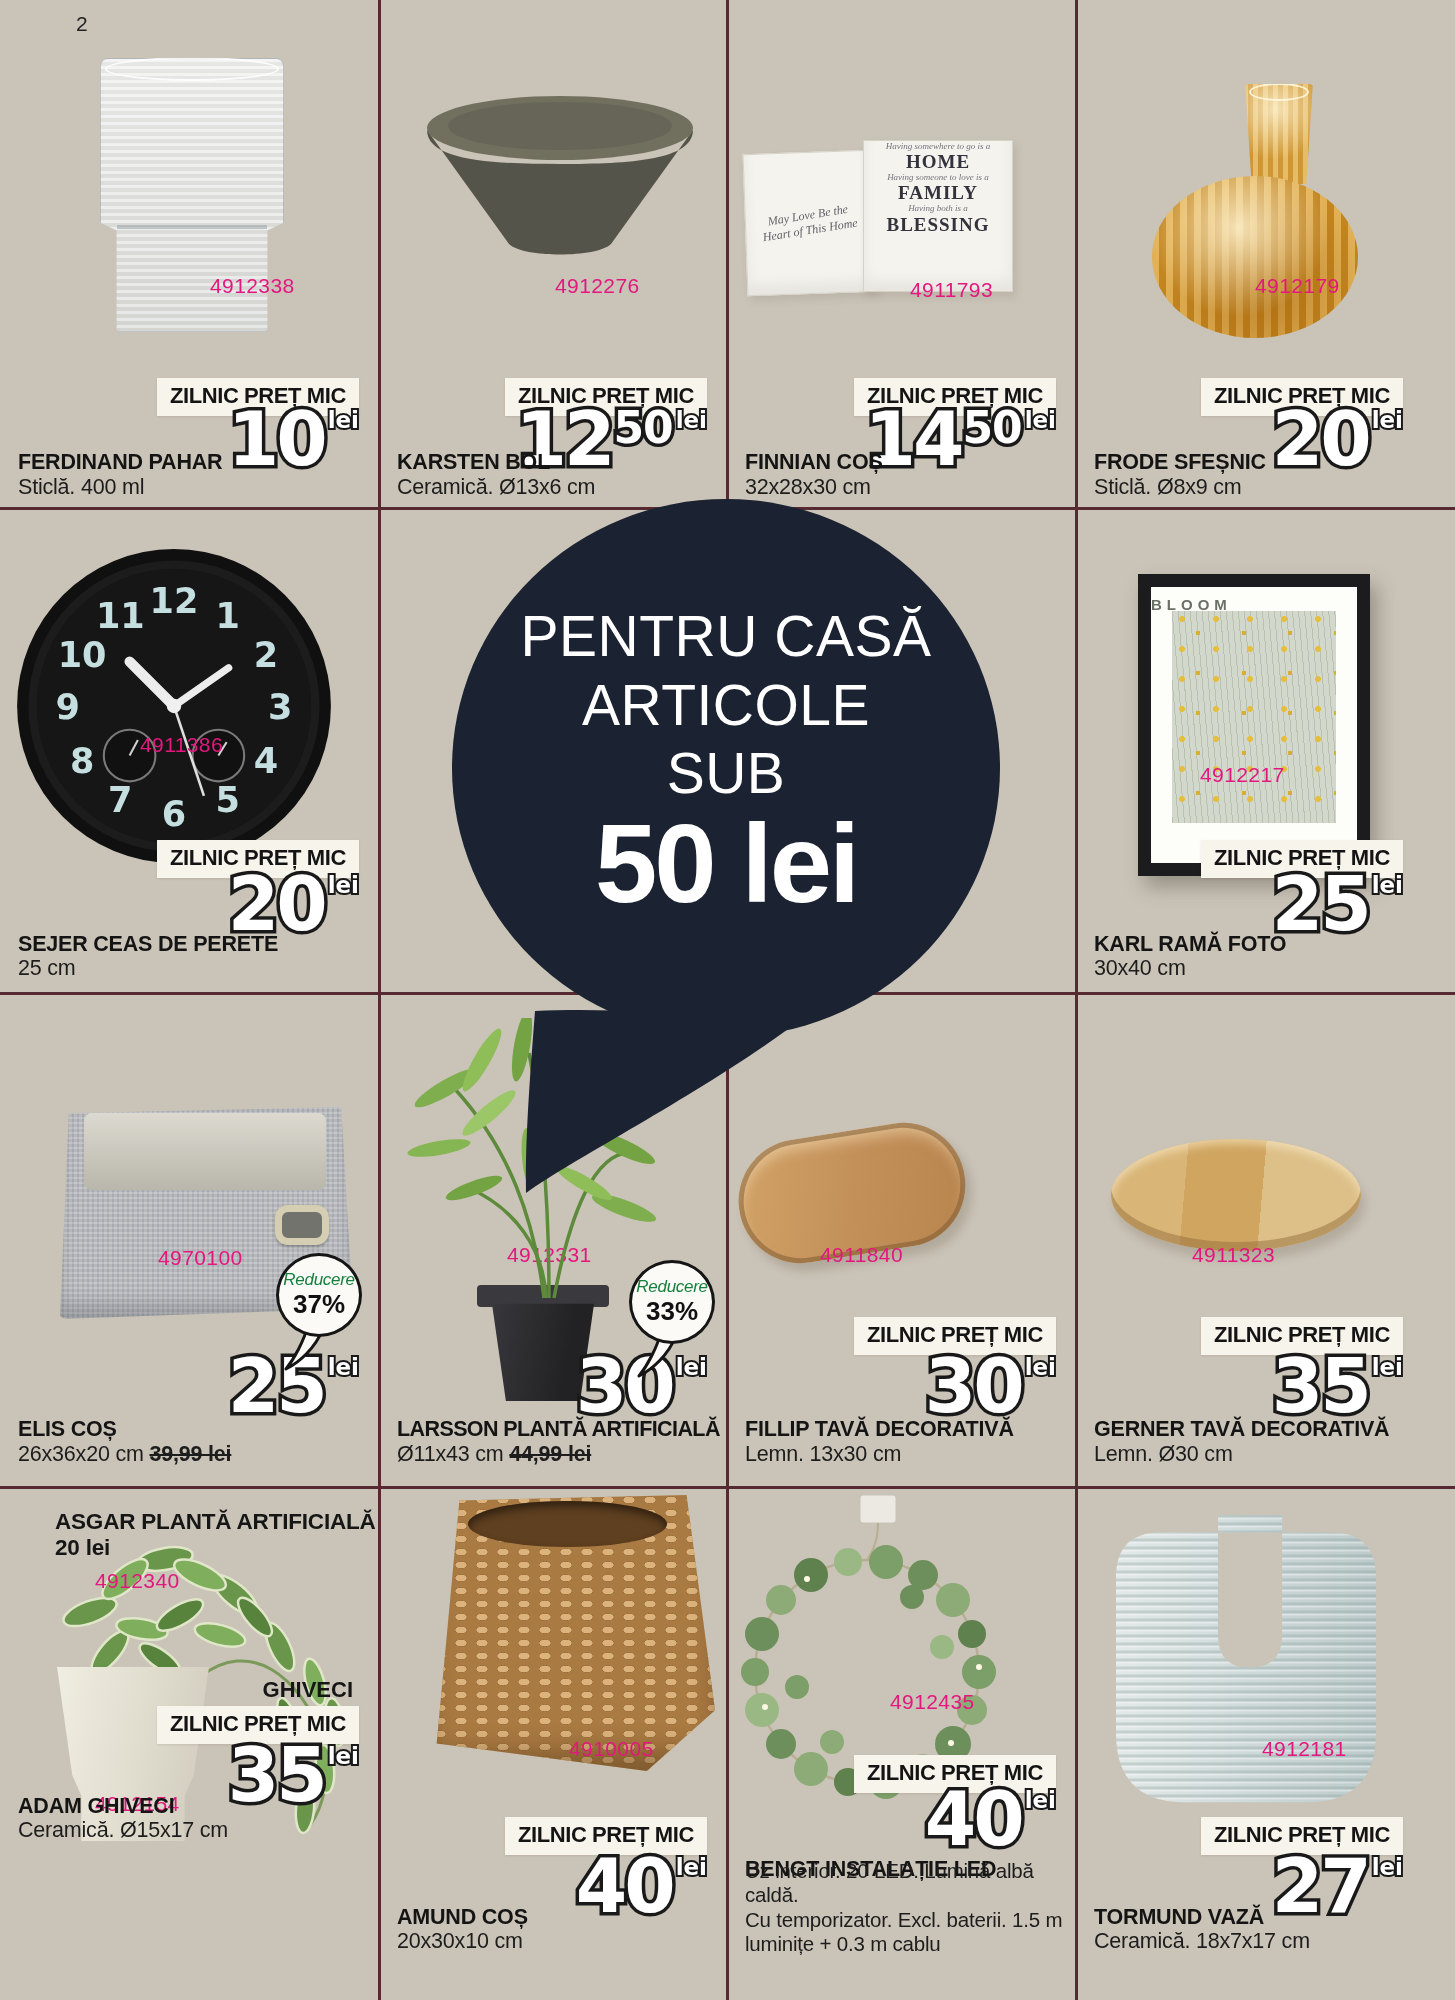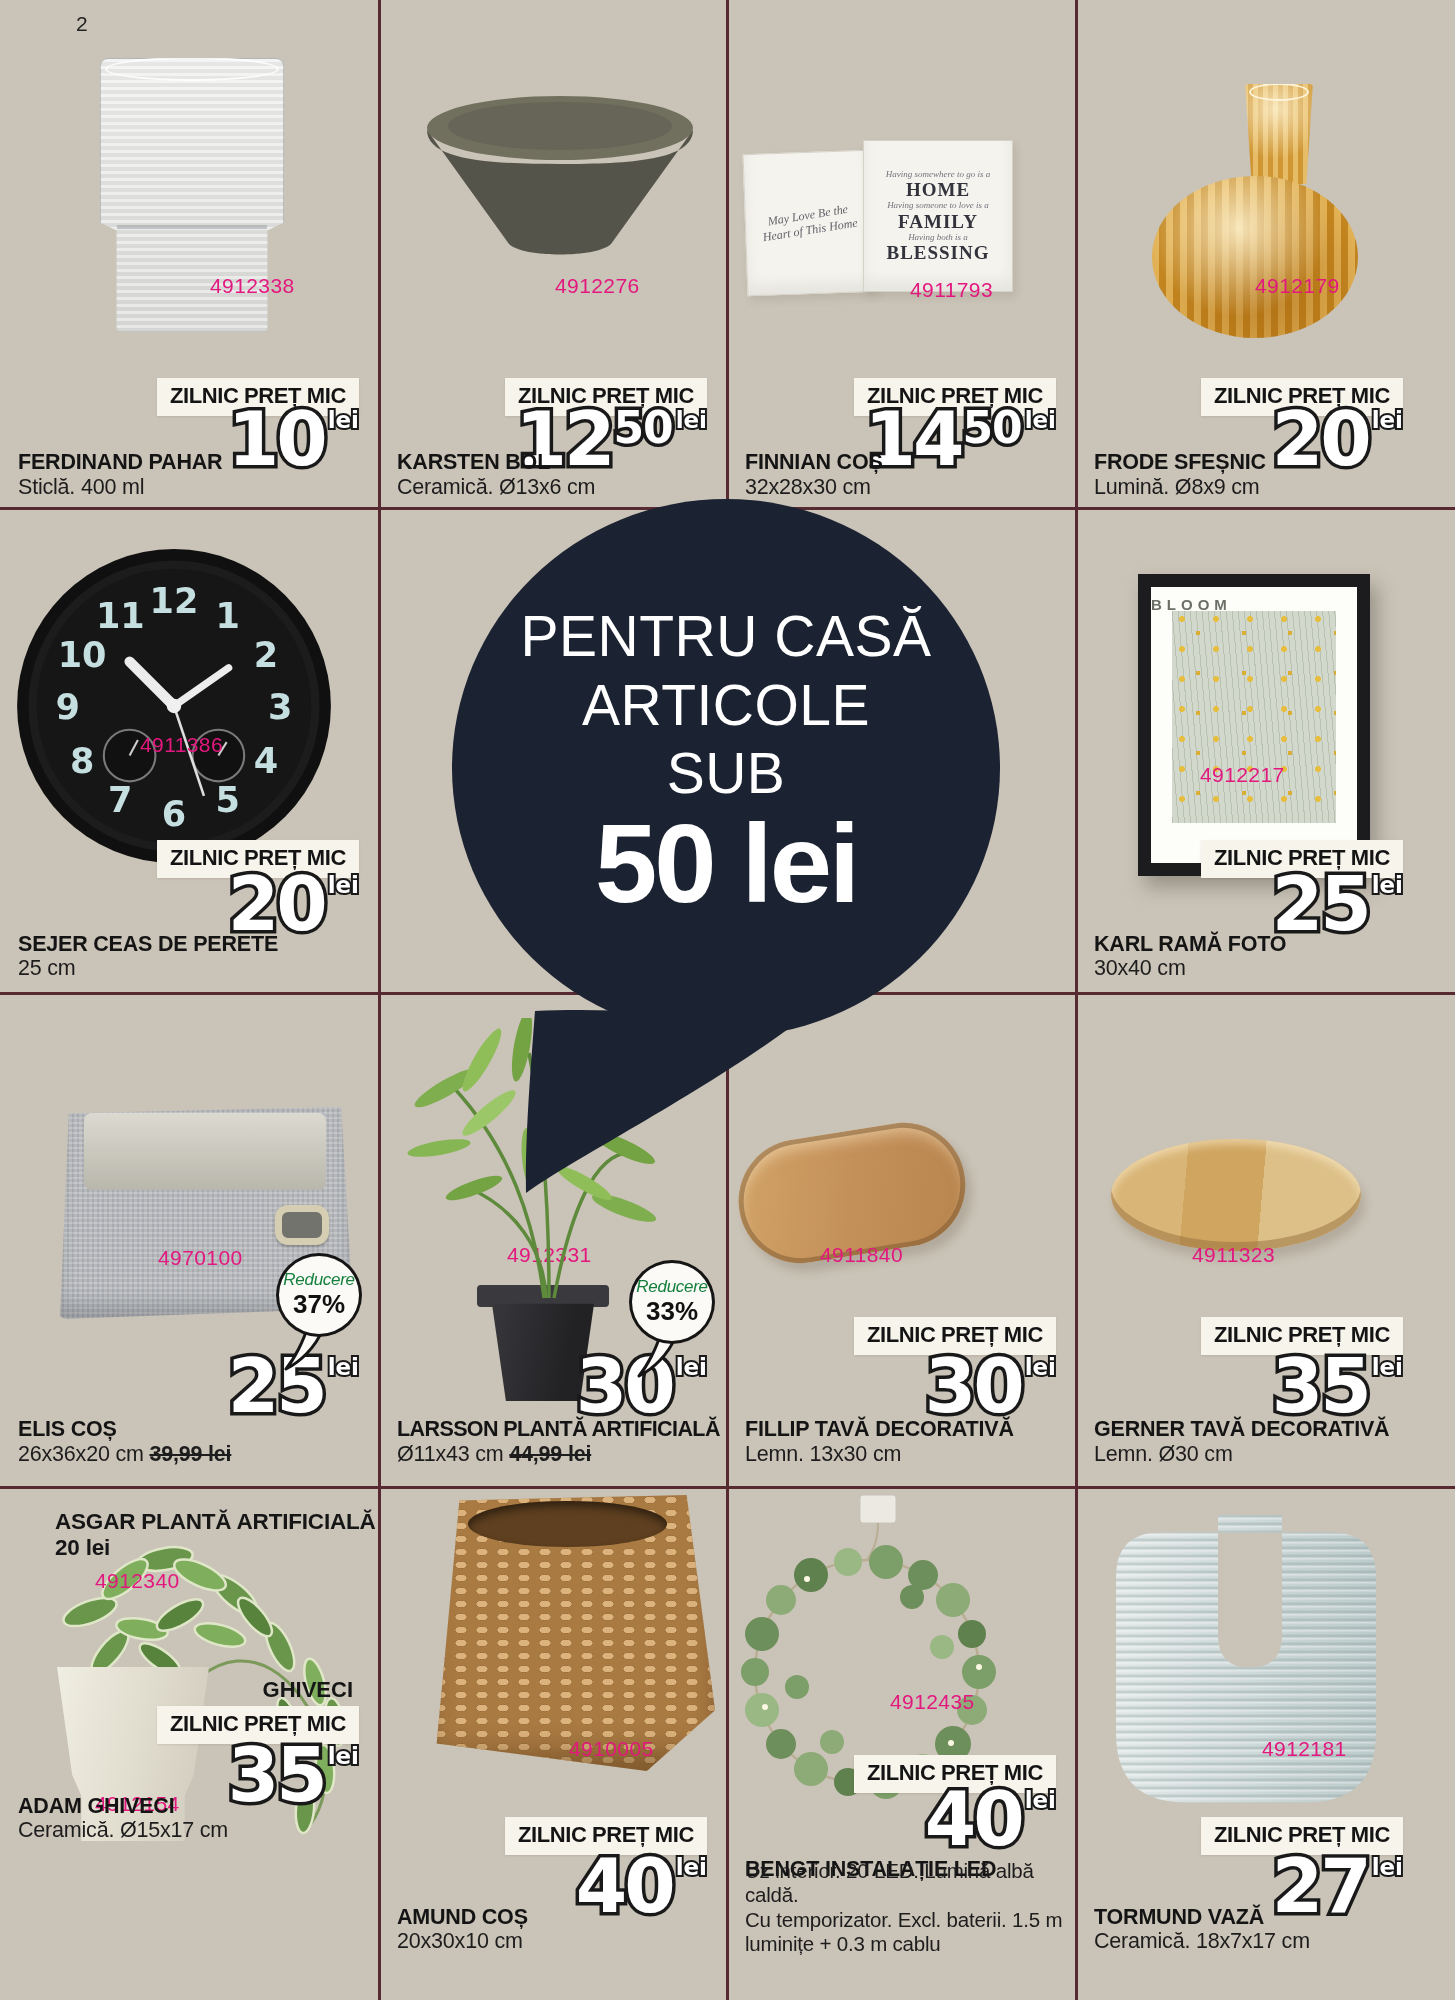--- a/index.html
+++ b/index.html
@@ -48,21 +48,21 @@
   
   .glass{left:100px;top:58px;width:182px;height:272px;
     background:linear-gradient(rgba(248,250,251,.62),rgba(225,230,232,.45)),repeating-linear-gradient(180deg,rgba(255,255,255,.65) 0 3px,rgba(198,204,206,.38) 3px 7px);
     border:1.5px solid rgba(150,156,160,.55);border-radius:8px 8px 22px 22px;
     clip-path:polygon(0 0,100% 0,100% 60%,91% 63%,91% 100%,9% 100%,9% 63%,0 60%)}
   .glass::before{content:"";position:absolute;left:4px;right:4px;top:-2px;height:20px;border:2px solid rgba(255,255,255,.85);border-radius:50%}
   .glass::after{content:"";position:absolute;left:9%;right:9%;top:61%;height:4px;background:rgba(140,146,150,.45)}
 
   .fin-box{position:absolute;background:#f5f3ee;border:1px solid #d5d2c8;box-shadow:inset 0 -10px 14px rgba(0,0,0,.06),3px 5px 8px rgba(80,70,60,.12);z-index:1}
   .fin-left{left:18px;top:152px;width:126px;height:140px;transform:rotate(-2deg);display:flex;align-items:center;justify-content:center}
-  .fin-right{left:136px;top:140px;width:148px;height:150px;display:flex;flex-direction:column;align-items:center;justify-content:center}
+  .fin-right{left:136px;top:140px;width:148px;height:150px;display:flex;flex-direction:column;align-items:center;}
   .fin-script{font-family:"Liberation Serif",serif;font-style:italic;font-size:9px;color:#73737c;line-height:1.25;text-align:center}
   .fin-left .fin-script{font-size:12px;transform:rotate(-7deg);padding:0 10px;color:#5e5e66}
   .fin-word{font-family:"Liberation Serif",serif;font-weight:700;font-size:19px;letter-spacing:1px;color:#33333d;line-height:1.05}
 
   .frode{left:74px;top:80px;width:210px;height:282px}
   .frode .cup{position:absolute;left:93px;top:4px;width:72px;height:100px;
     background:radial-gradient(circle at 45% 25%,rgba(255,245,215,.8),transparent 60%),repeating-linear-gradient(90deg,#e7bc66 0 5px,#cf9633 5px 10px);
     clip-path:polygon(3% 0,97% 0,88% 100%,12% 100%);border-radius:6px}
   .frode .cup::before{content:"";position:absolute;left:6px;right:6px;top:-1px;height:14px;border-radius:50%;border:2px solid rgba(255,248,225,.9)}
   .frode .bulb{position:absolute;left:2px;top:96px;width:206px;height:162px;border-radius:50%;
@@ -177,21 +177,21 @@
     <div class="cup"></div>
     <div class="bulb"></div>
   </div>
   <span class="code" style="left:179px;top:274px">4912179</span>
   <div class="badge"><span>ZILNIC PREȚ MIC</span></div>
   <div class="price">
       <span class="num">20</span>
       <span class="cur">lei</span>
     </div>
   <div class="pname">FRODE SFEȘNIC</div>
-  <div class="pdesc">Lumină. Ø8x9 cm</div>
+  <div class="pdesc">Sticlă. Ø8x9 cm</div>
 </div>
 
 <div class="cell r2 c1" style="left:0;top:508px;width:379px;height:485px">
   <svg class="clock-svg" width="320" height="320" viewBox="0 0 310 310">
     <circle cx="155" cy="155" r="152" fill="#101010"></circle>
     <circle cx="155" cy="155" r="141" fill="#1c1c1c"></circle>
     <circle cx="155" cy="155" r="133" fill="#161616"></circle>
     <g font-family="DejaVu Sans" font-weight="bold" font-size="34" fill="#c5dee0" text-anchor="middle">
       <text x="155" y="65">12</text>
       <text x="207" y="79">1</text>

